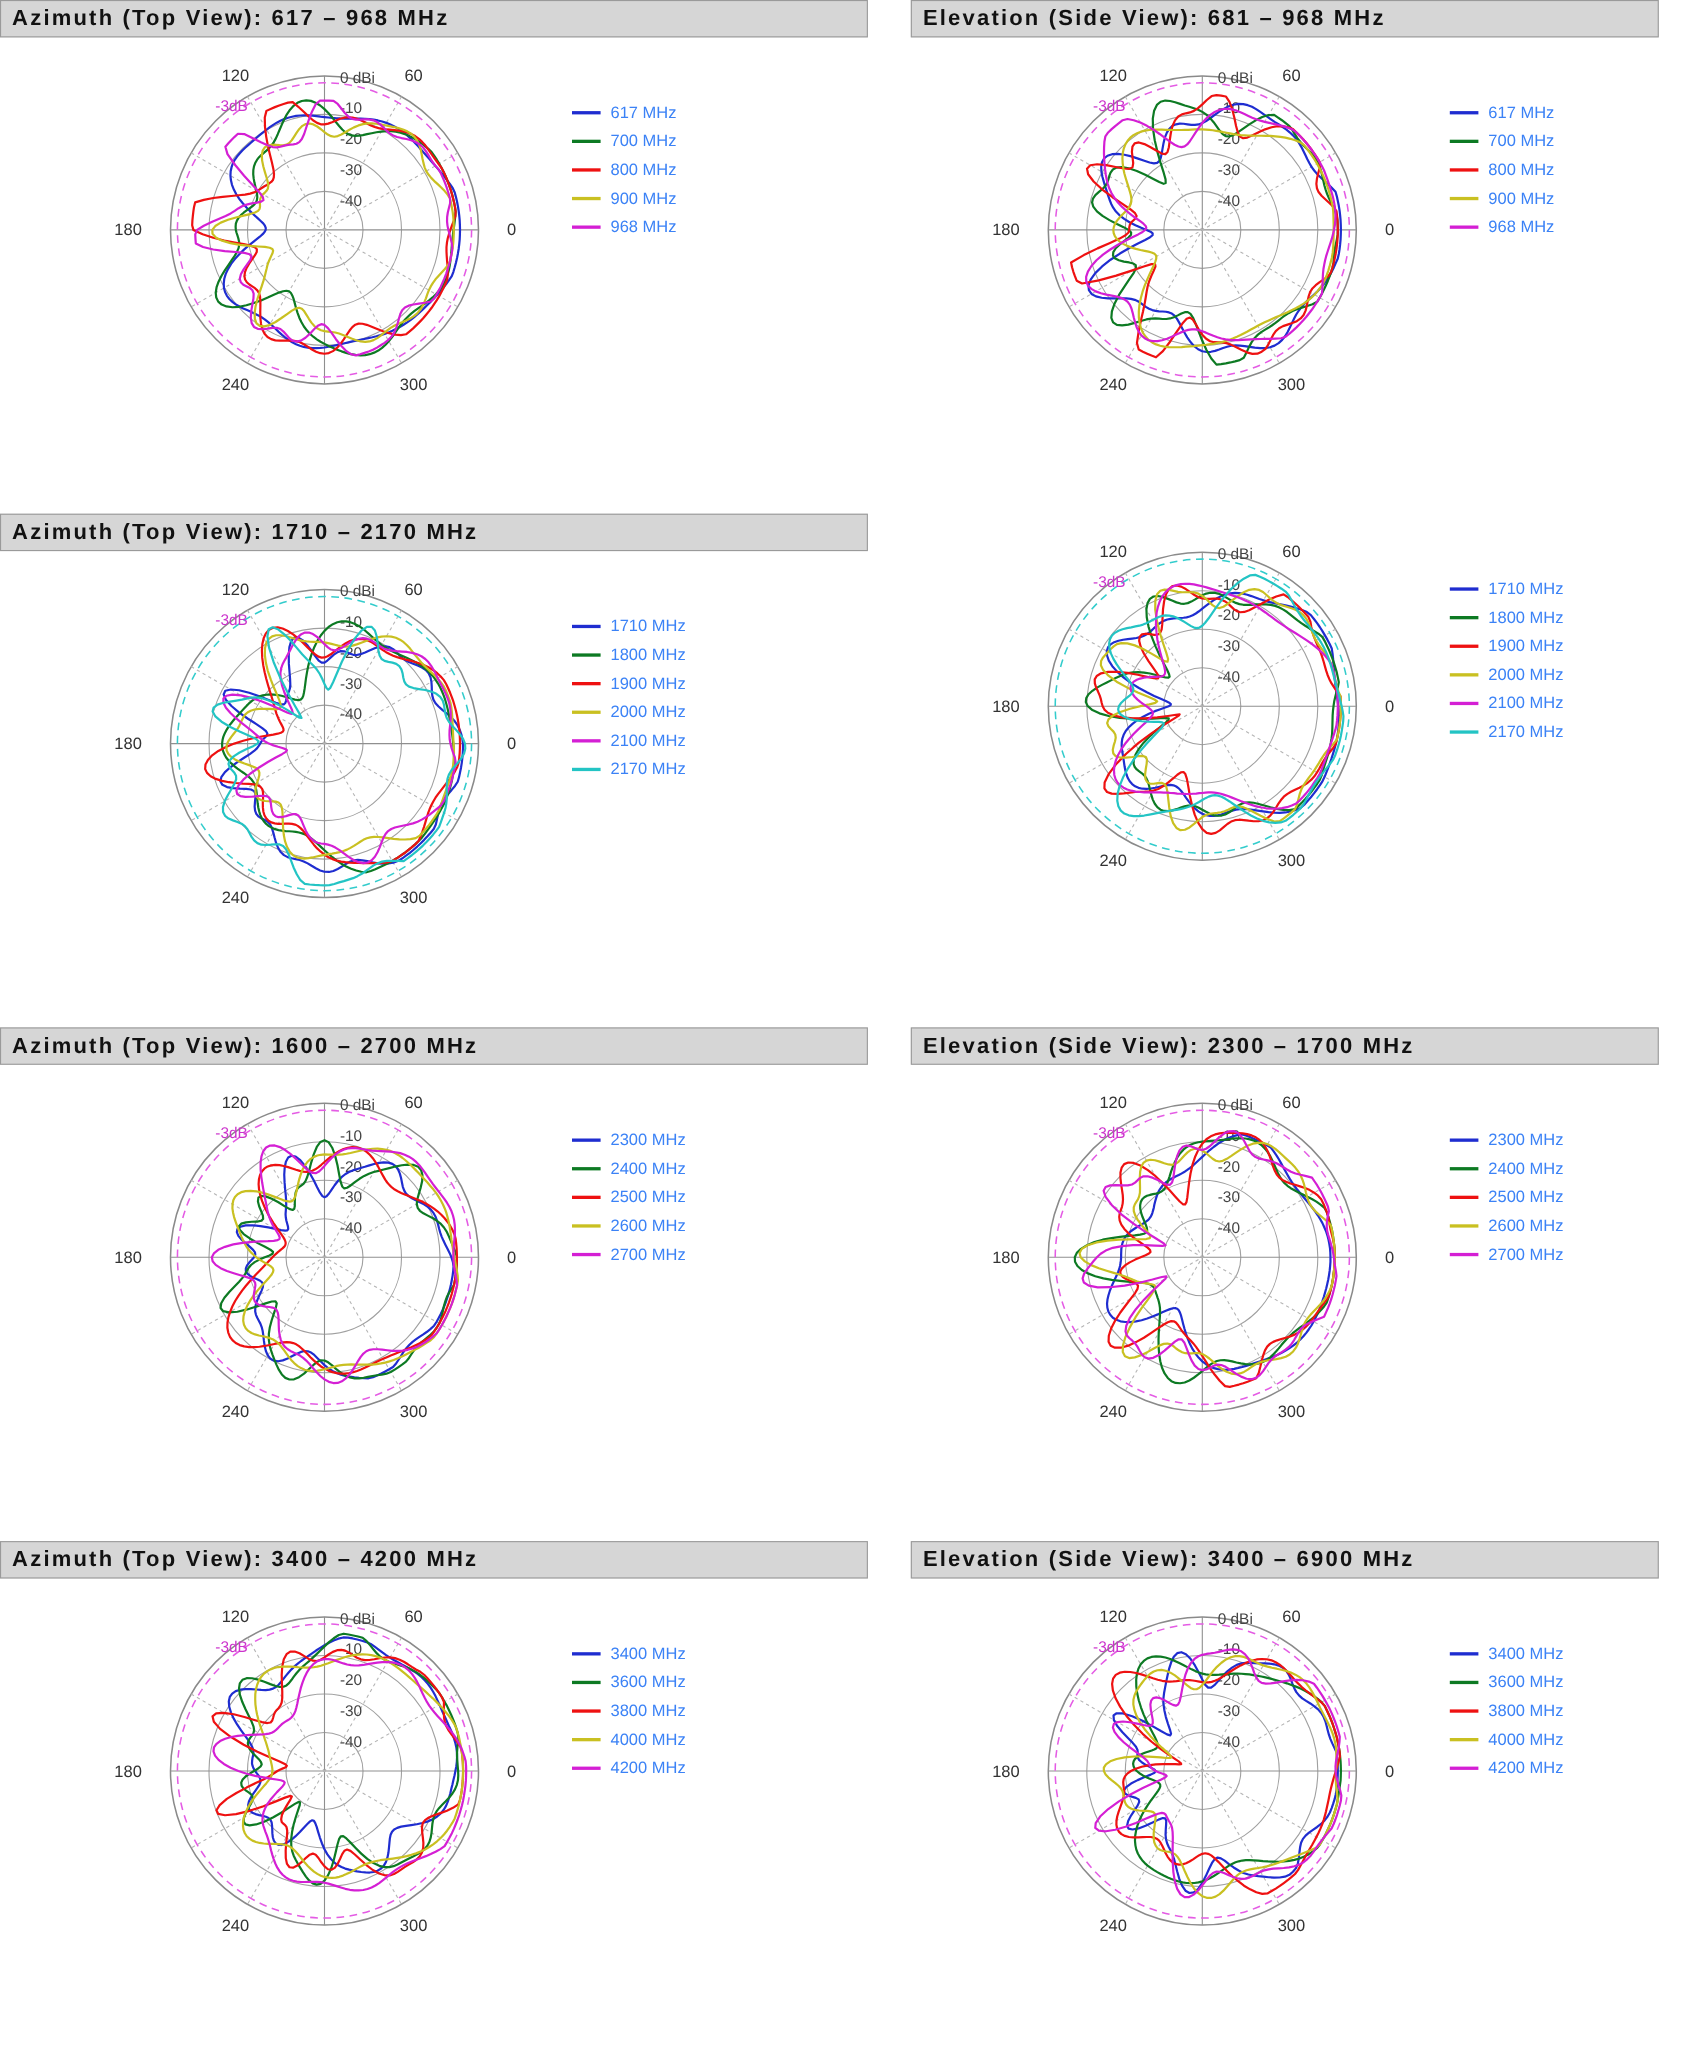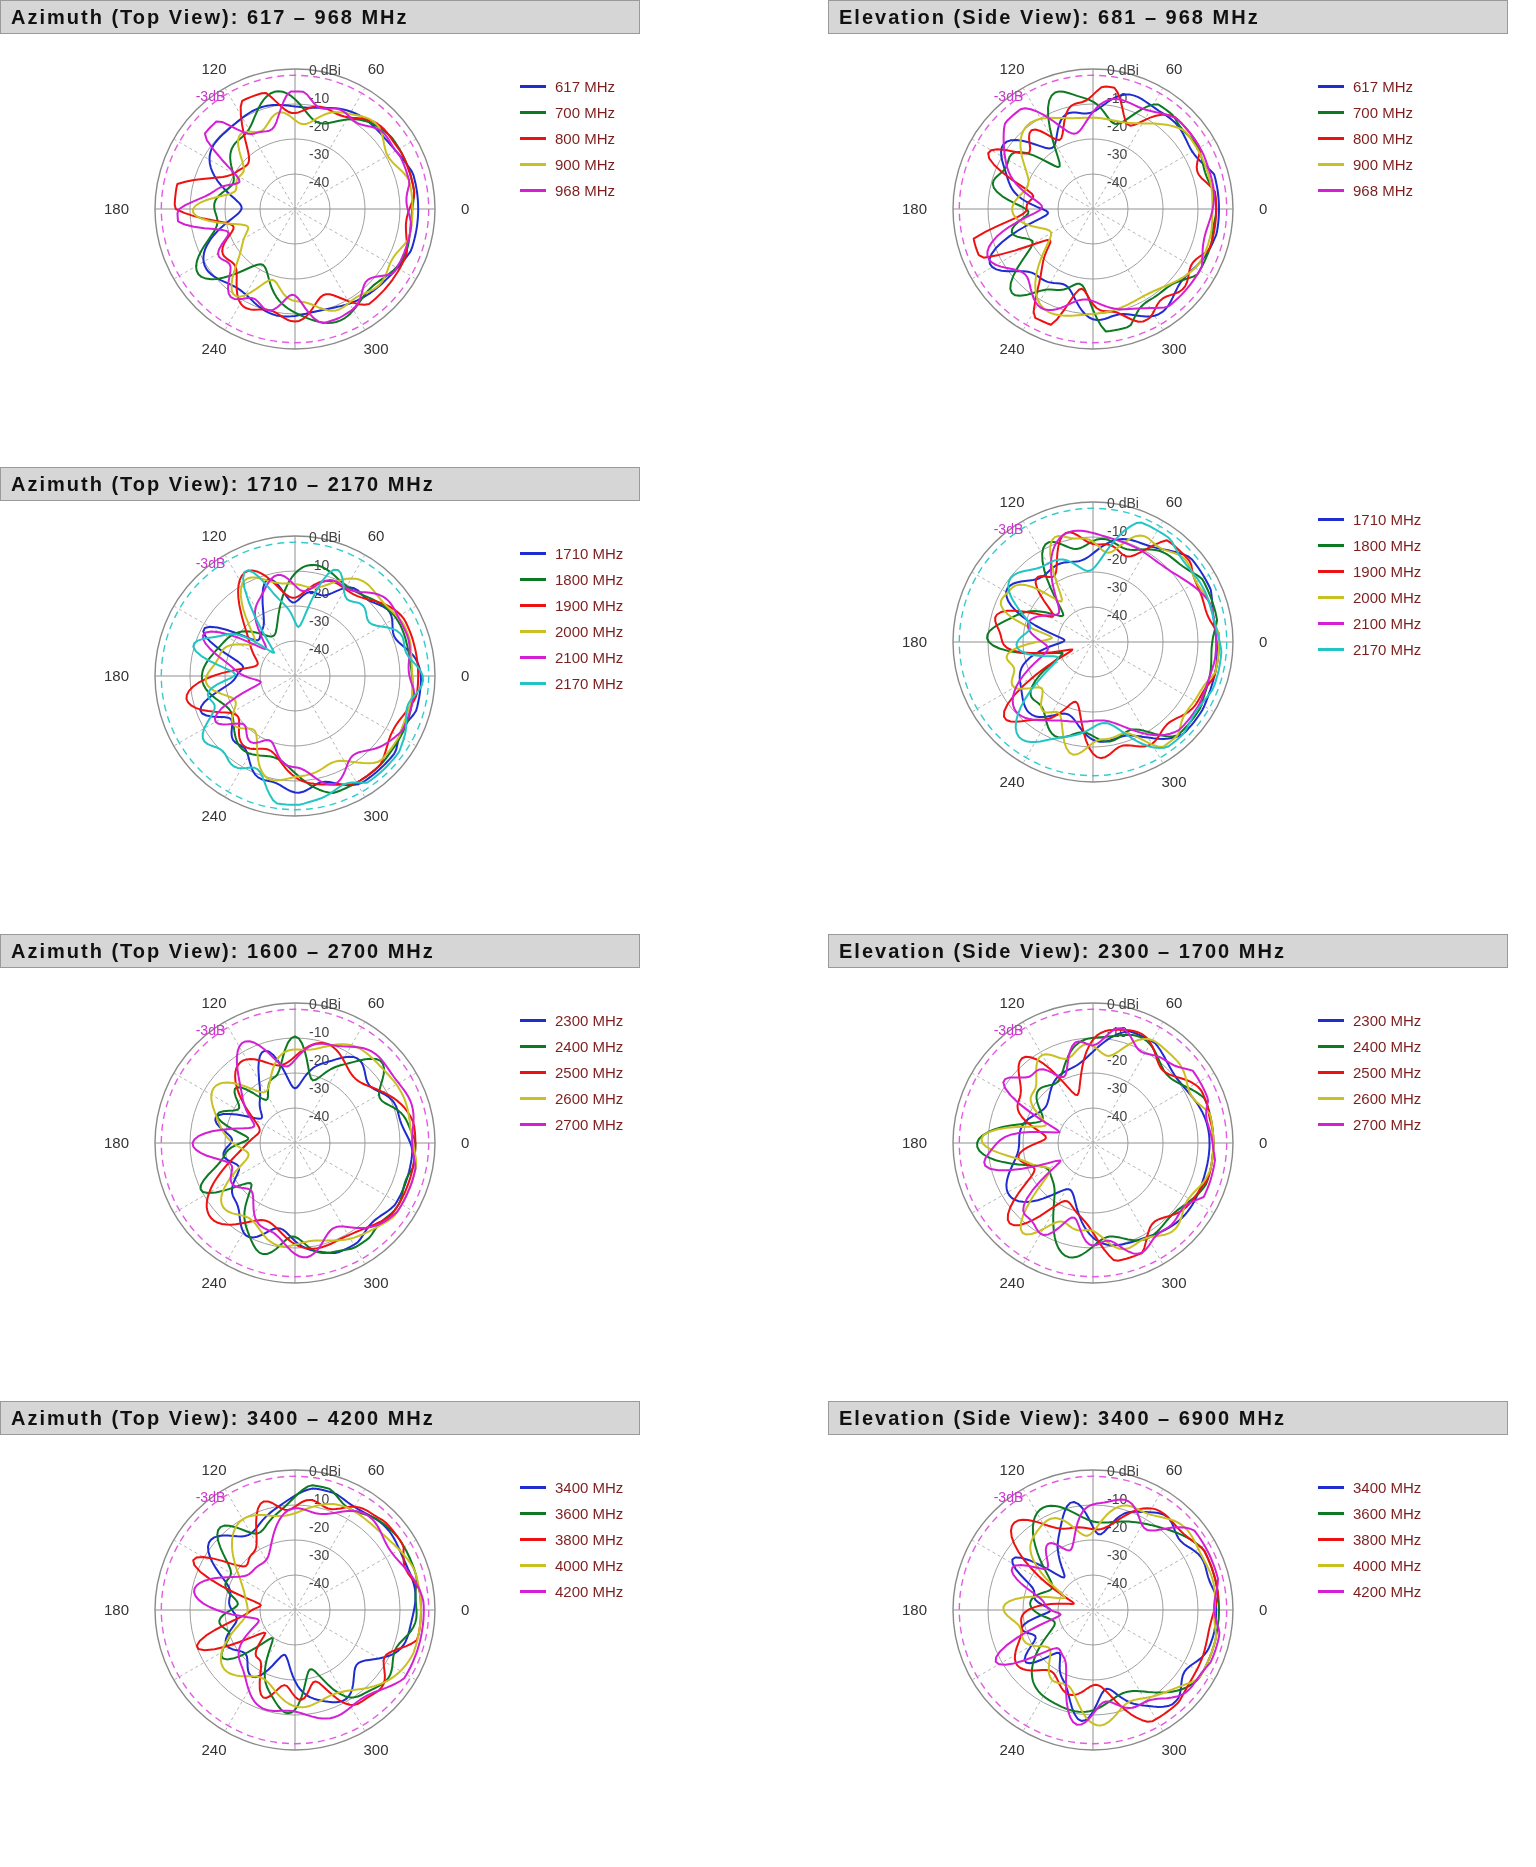--- a/index.html
+++ b/index.html
@@ -22,40 +22,40 @@
     border:1px solid #9a9a9a;
     display:flex;
     align-items:center;
     padding-left:10px;
     font-size:20px;
     font-weight:bold;
     letter-spacing:2px;
     color:#111;
     box-sizing:border-box;
   }
-  .panel.left .panel-title { width:640px; }
+  .panel.left .panel-title { width:789px; }
   .panel.right .panel-title { width:680px; }
   .plot-area {
     position:relative;
     height:430px;
   }
   .polar-wrap {
     position:absolute;
     top:10px;
     left:130px;
     width:330px;
     height:330px;
   }
   .panel.right .polar-wrap { left:100px; }
   .legend {
     position:absolute;
-    top:39px;
+    top:55px;
     left:520px;
     font-size:15px;
-    color:#7f1d1d;
+    color:#3b82f6;
   }
   .panel.right .legend { left:490px; }
   .legend-row {
     display:flex;
     align-items:center;
     height:26px;
   }
   .legend-swatch {
     width:26px; height:3px;
     margin-right:9px;

